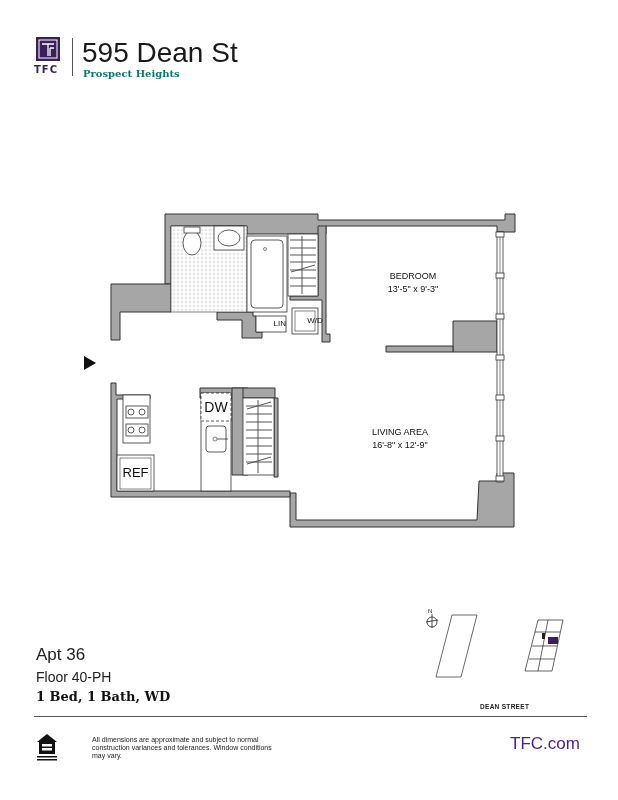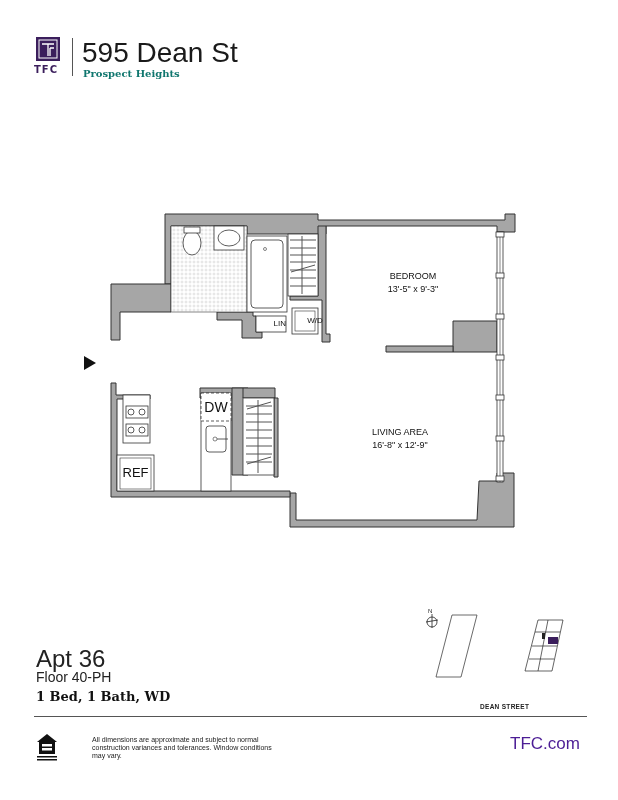--- a/index.html
+++ b/index.html
@@ -4,21 +4,21 @@
 <style>
   html,body{margin:0;padding:0;background:#fff;}
   body{width:618px;height:800px;position:relative;overflow:hidden;font-family:"Liberation Sans",sans-serif;color:#111;}
   .abs{position:absolute;}
   .logo-box{left:36px;top:37px;width:24px;height:24px;background:#3b1e5c;border:1px solid #3b1e5c;box-sizing:border-box;}
   .logo-box svg{display:block;}
   .logo-text{left:34px;top:64px;font-size:10px;font-weight:bold;color:#3b1e5c;letter-spacing:1px;font-family:"DejaVu Sans",sans-serif;}
   .logo-divider{left:72px;top:38px;width:1px;height:38px;background:#555;}
   .title{left:82px;top:29px;font-size:28px;color:#1a1a1a;font-family:"Liberation Sans",sans-serif;margin-top:8px;}
   .subtitle{left:83px;top:68px;font-size:10px;font-weight:bold;font-family:"DejaVu Serif",serif;color:#0f766e;}
-  .apt{left:36px;top:645px;font-size:24px;color:#222;}
+  .apt{left:36px;top:645px;font-size:17px;color:#222;}
   .floor{left:36px;top:669px;font-size:14px;color:#222;}
   .beds{left:36px;top:689px;font-size:13px;font-weight:bold;font-family:"DejaVu Serif",serif;color:#111;}
   .rule{left:34px;top:716px;width:553px;height:1px;background:#555;}
   .street{left:480px;top:703px;font-size:6.5px;font-weight:bold;letter-spacing:0.3px;color:#222;}
   .disclaimer{left:92px;top:736px;font-size:7px;line-height:8px;color:#222;width:180px;}
   .site{left:510px;top:734px;font-size:17px;color:#4c1d95;}
   .eho{left:36px;top:733px;}
   .room-label{font-size:9px;color:#111;text-align:center;line-height:13px;}
 </style>
 </head>

